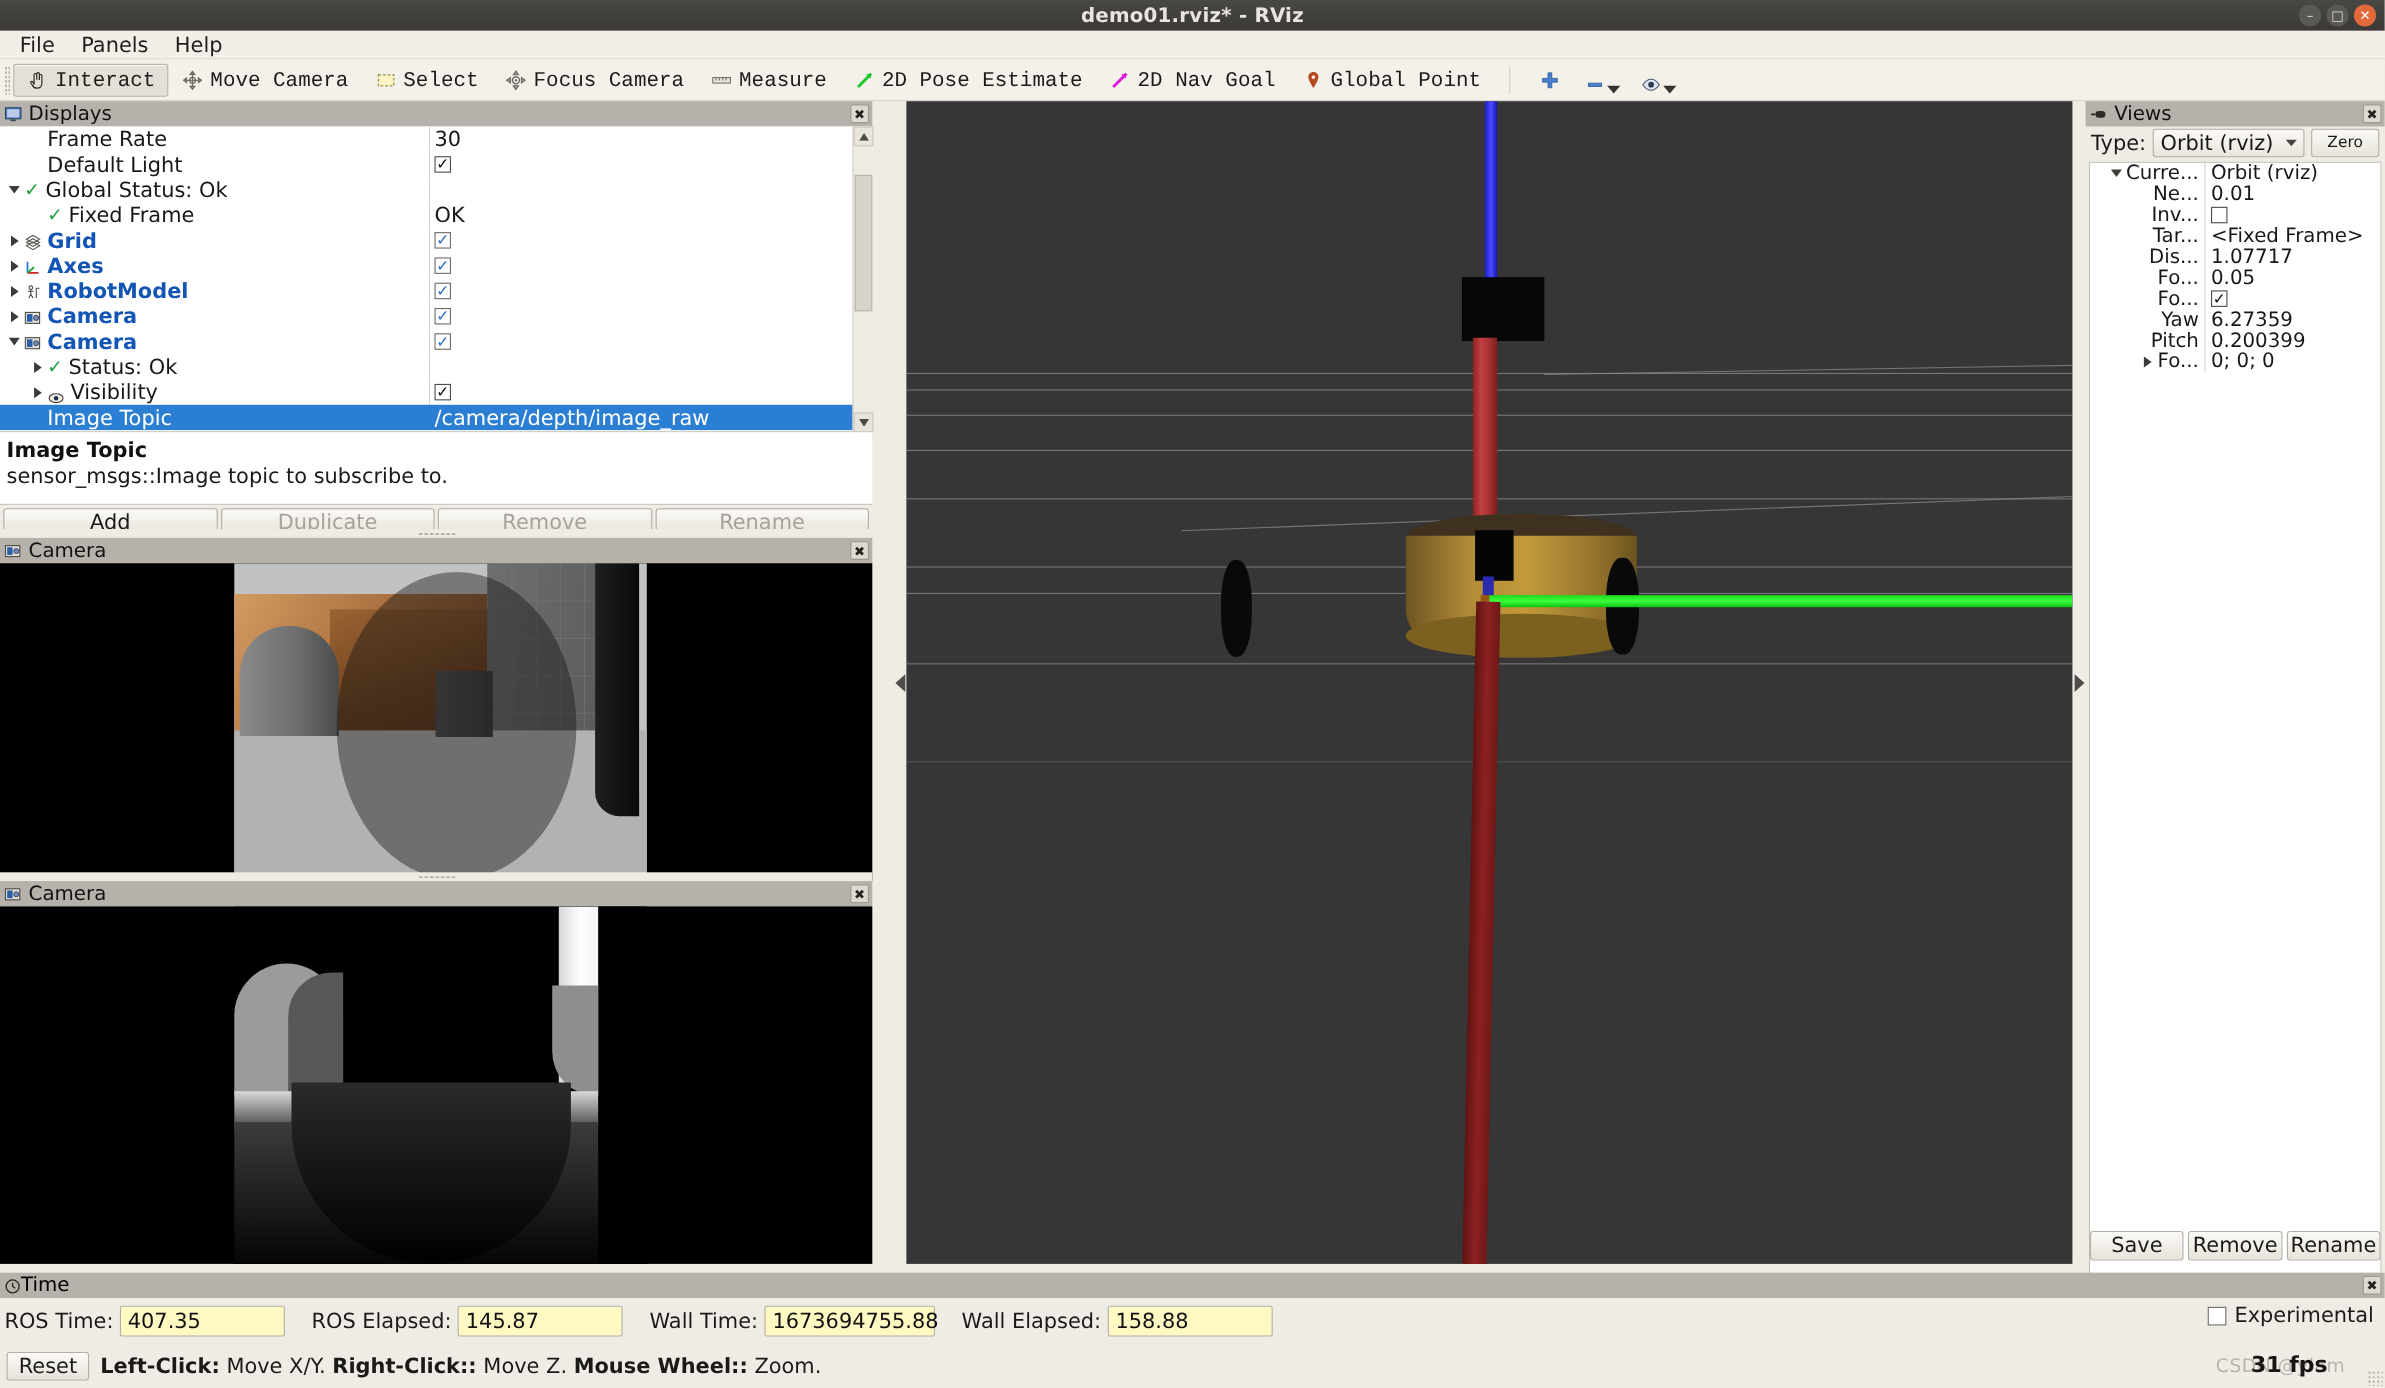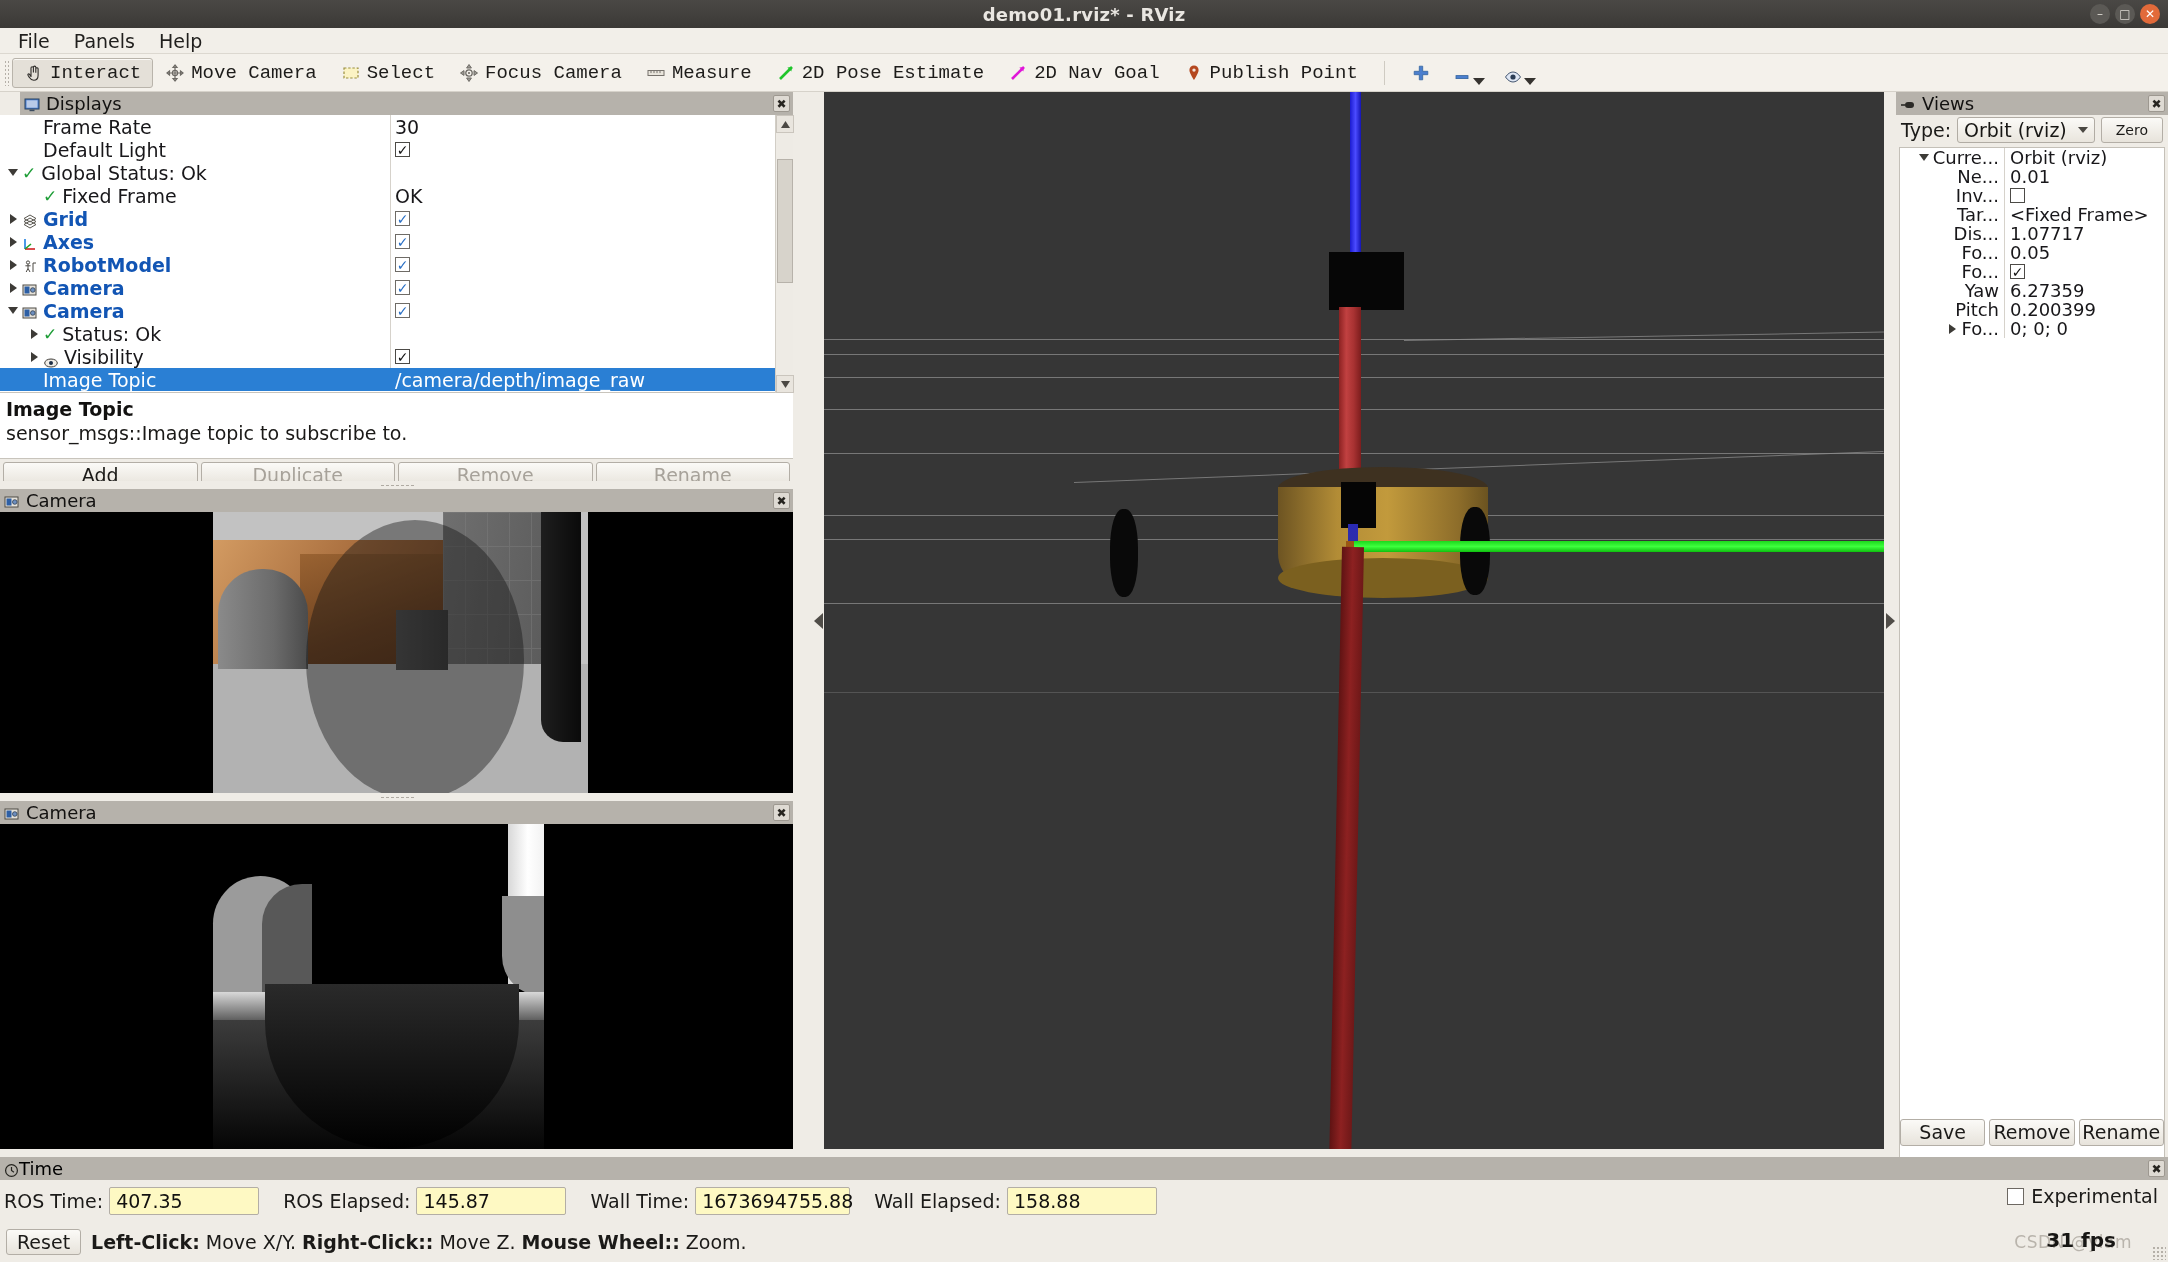--- a/index.html
+++ b/index.html
@@ -63,21 +63,21 @@
     padding:0 4px; font-size:18px; color:#121110; position:relative;
   }
   .panel-title .ptlabel { margin-left:6px; }
   .panel-close {
     position:absolute; right:3px; top:3px; width:17px; height:17px;
     background:#dedad3; border:1px solid #9d9890; border-radius:2px;
     display:flex;align-items:center;justify-content:center;
     font-size:12px; color:#26241f; line-height:1;
   }
 
-  #displays-panel { position:absolute; left:0; top:92px; width:793px; height:397px; background:#efece6;padding-left:20px; }
+  #displays-panel { position:absolute; left:0; top:92px; width:793px; height:397px; background:#efece6; }
   #displays-tree {
     position:absolute; left:0; top:23px; width:793px; height:278px;
     background:#ffffff; border-bottom:1px solid #c8c4bc; overflow:hidden;
   }
   .trow { position:relative; height:23px; display:flex; align-items:center; font-size:19px; color:#18171a;}
   .trow.sel { background:#2a7fd4; color:#fff; }
   .tname { position:relative; display:flex; align-items:center; width:390px; height:23px; padding-right:4px; }
   .tval  { position:relative; display:flex; align-items:center; flex:1; height:23px; padding-left:4px;
            border-left:1px solid #d6d2cb; }
   .trow.sel .tval { border-left:1px solid #2a7fd4; }
@@ -314,21 +314,21 @@
       <span>2D Nav Goal</span>
     </div>
 
     <div class="tbtn">
       <span class="ico">
         <svg viewBox="0 0 20 20">
             <path d="M10 2.5c-2.6 0-4.6 2-4.6 4.6 0 3.3 4.6 10 4.6 10s4.6-6.7 4.6-10c0-2.6-2-4.6-4.6-4.6z" fill="#b5481f"></path>
             <circle cx="10" cy="7.1" r="1.7" fill="#f2e6dd"></circle>
           </svg>
       </span>
-      <span>Publish Point</span>
+      <span>Global Point</span>
     </div>
 
     <div class="tsep"></div>
 
     <div class="tbtn">
       <span class="ico">
         <svg viewBox="0 0 20 20">
             <path d="M8.3 3.2h3.4v5.1h5.1v3.4h-5.1v5.1H8.3v-5.1H3.2V8.3h5.1z" fill="#4b7fce" stroke="#33649f" stroke-width="0.8"></path>
           </svg>
       </span>

